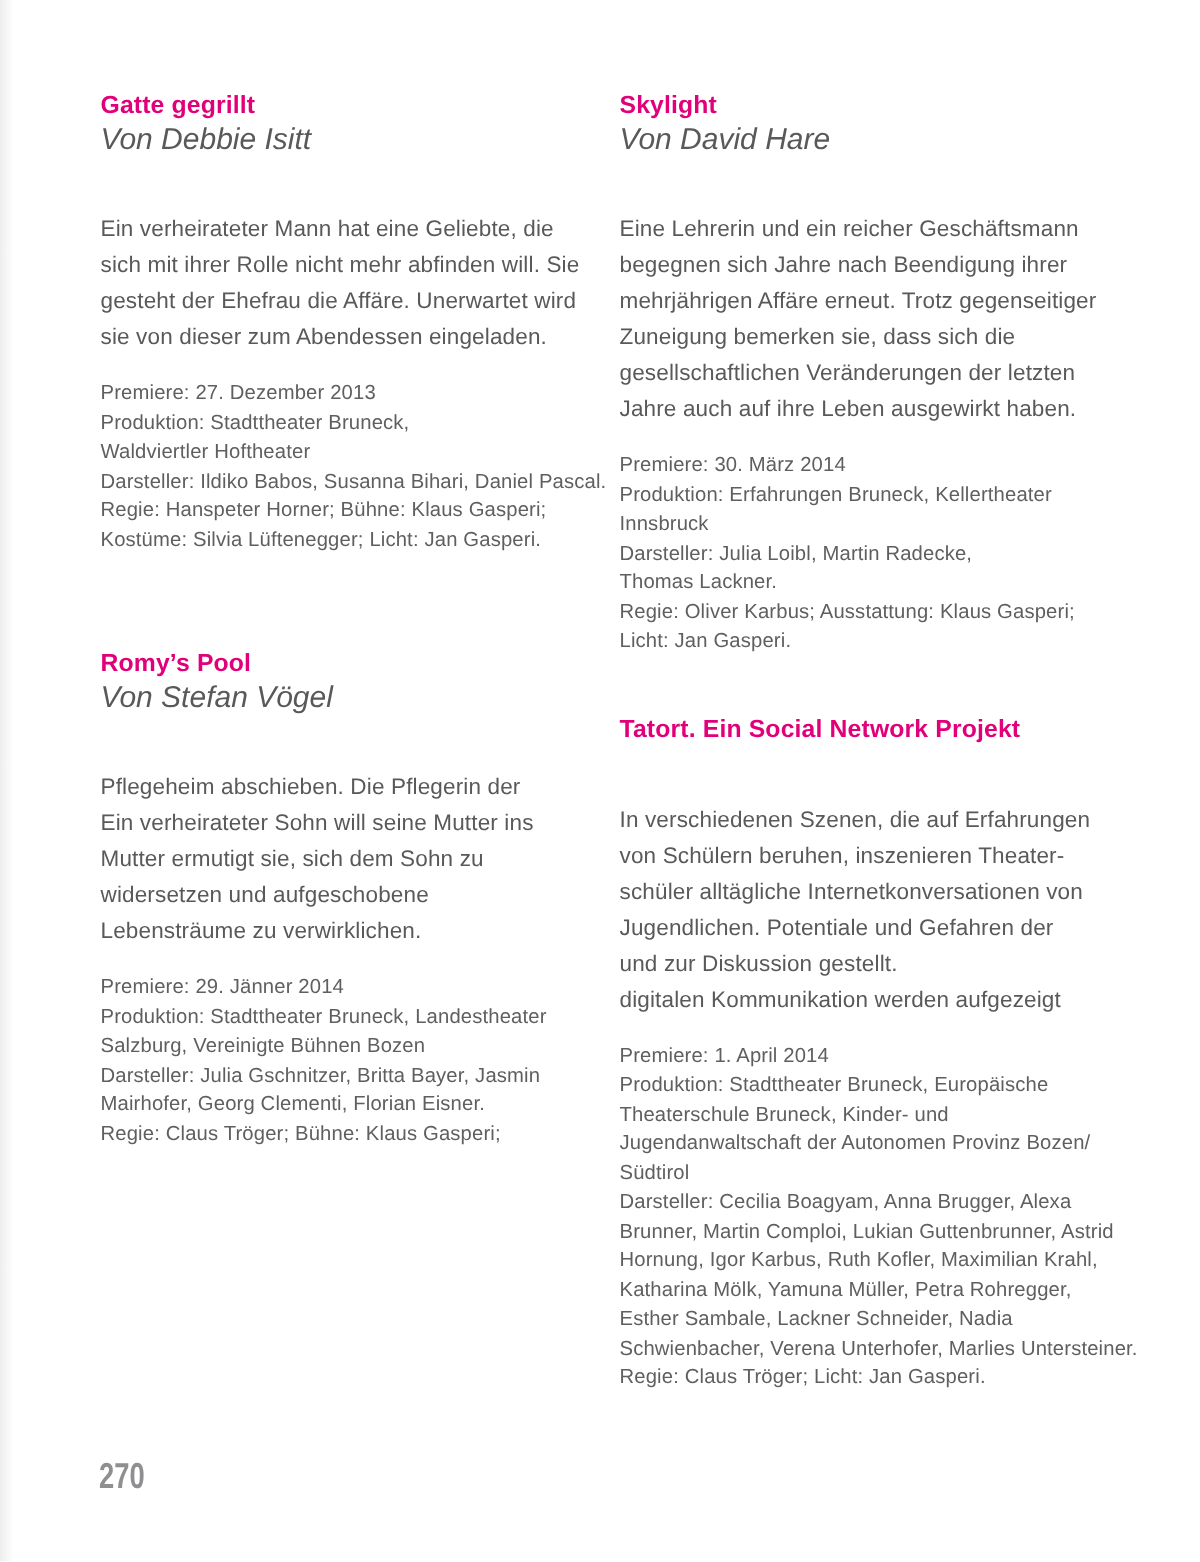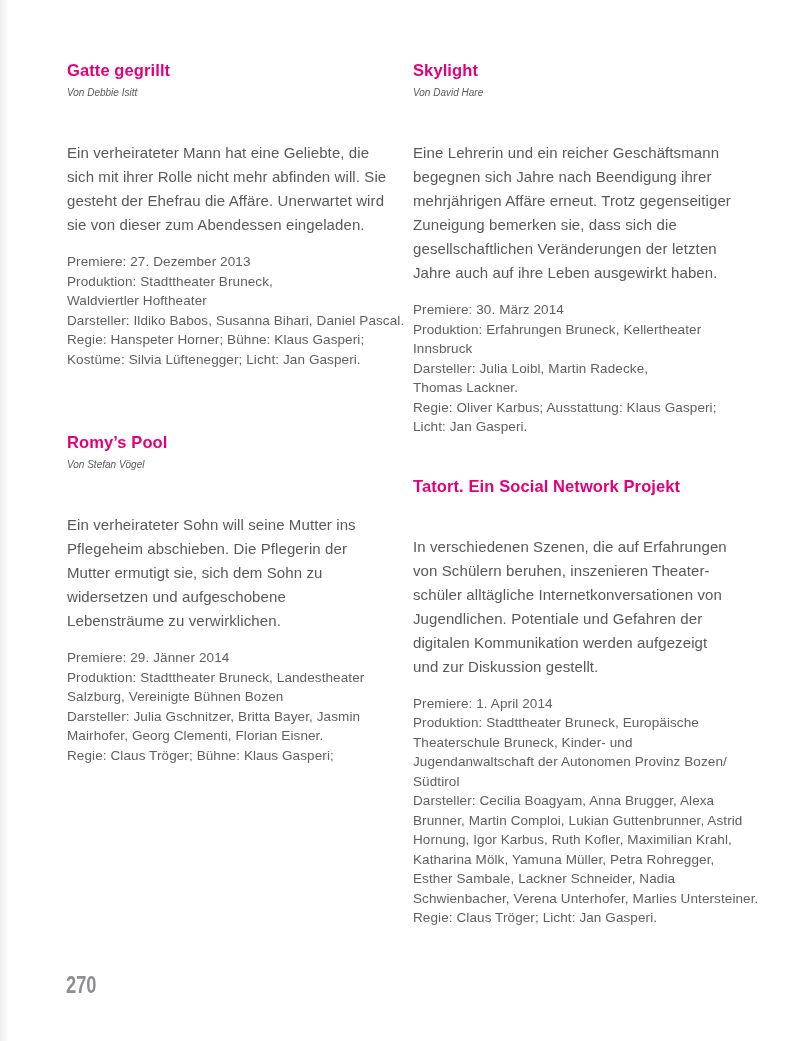--- a/index.html
+++ b/index.html
@@ -33,21 +33,21 @@
   .production-title{
     margin:0;
     font-size:16.5px;
     line-height:23px;
     font-weight:700;
     color:var(--accent);
     letter-spacing:0.1px;
   }
   .byline{
     margin:0;
-    font-size:10px;
+    font-size:20px;
     line-height:22px;
     font-style:italic;
     color:var(--text);
   }
   .synopsis{
     margin-top:37px;
     font-size:15px;
     line-height:24px;
     color:var(--text);
     letter-spacing:0.1px;
@@ -98,22 +98,22 @@
             <div>Darsteller: Ildiko Babos, Susanna Bihari, Daniel Pascal.</div>
             <div>Regie: Hanspeter Horner; Bühne: Klaus Gasperi;</div>
             <div>Kostüme: Silvia Lüftenegger; Licht: Jan Gasperi.</div>
           </div>
       </section>
 
       <section class="production gap-left">
         <h3 class="production-title">Romy’s Pool</h3>
         <p class="byline">Von Stefan Vögel</p>
         <div class="synopsis">
+            <div>Pflegeheim abschieben. Die Pflegerin der</div>
             <div>Ein verheirateter Sohn will seine Mutter ins</div>
-            <div>Pflegeheim abschieben. Die Pflegerin der</div>
             <div>Mutter ermutigt sie, sich dem Sohn zu</div>
             <div>widersetzen und aufgeschobene</div>
             <div>Lebensträume zu verwirklichen.</div>
           </div>
         <div class="details">
             <div>Premiere: 29. Jänner 2014</div>
             <div>Produktion: Stadttheater Bruneck, Landestheater</div>
             <div>Salzburg, Vereinigte Bühnen Bozen</div>
             <div>Darsteller: Julia Gschnitzer, Britta Bayer, Jasmin</div>
             <div>Mairhofer, Georg Clementi, Florian Eisner.</div>
@@ -147,22 +147,22 @@
           </div>
       </section>
 
       <section class="production gap-right">
         <h3 class="production-title">Tatort. Ein Social Network Projekt</h3>
         <div class="synopsis">
             <div>In verschiedenen Szenen, die auf Erfahrungen</div>
             <div>von Schülern beruhen, inszenieren Theater-</div>
             <div>schüler alltägliche Internetkonversationen von</div>
             <div>Jugendlichen. Potentiale und Gefahren der</div>
+            <div>und zur Diskussion gestellt.</div>
             <div>digitalen Kommunikation werden aufgezeigt</div>
-            <div>und zur Diskussion gestellt.</div>
           </div>
         <div class="details">
             <div>Premiere: 1. April 2014</div>
             <div>Produktion: Stadttheater Bruneck, Europäische</div>
             <div>Theaterschule Bruneck, Kinder- und</div>
             <div>Jugendanwaltschaft der Autonomen Provinz Bozen/</div>
             <div>Südtirol</div>
             <div>Darsteller: Cecilia Boagyam, Anna Brugger, Alexa</div>
             <div>Brunner, Martin Comploi, Lukian Guttenbrunner, Astrid</div>
             <div>Hornung, Igor Karbus, Ruth Kofler, Maximilian Krahl,</div>

